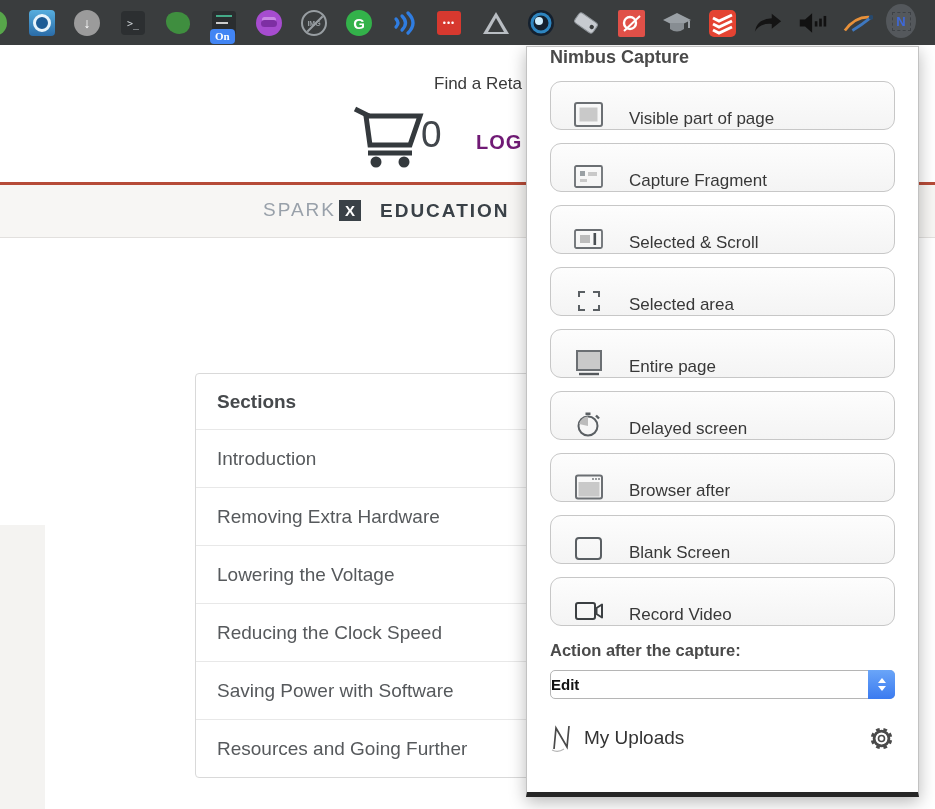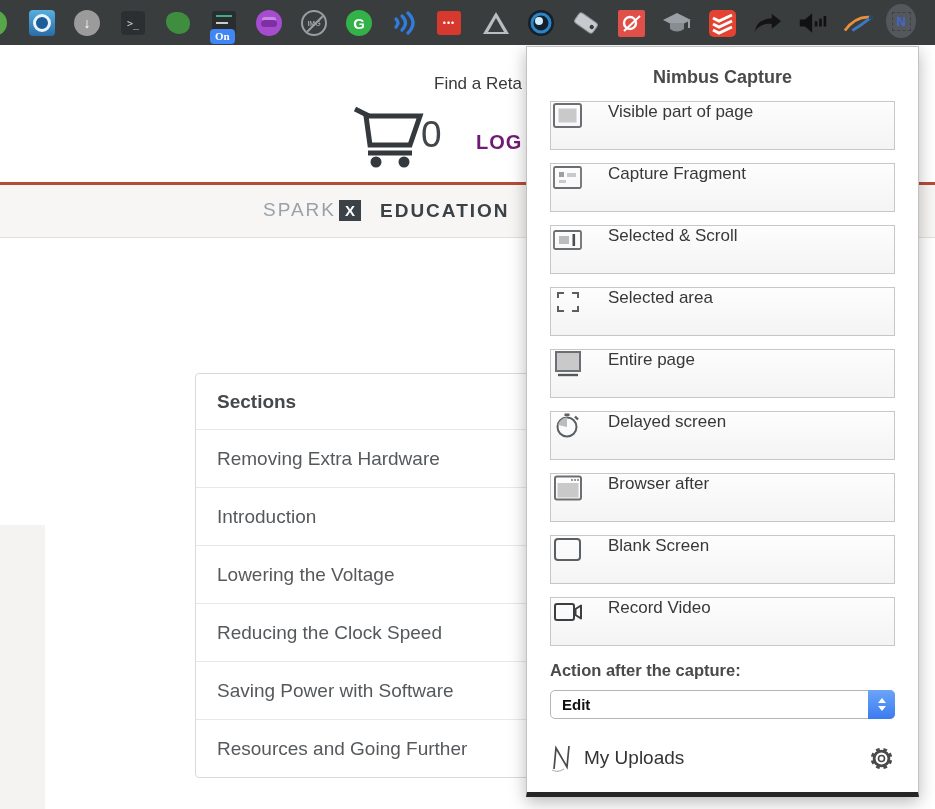--- a/index.html
+++ b/index.html
@@ -48,30 +48,30 @@
 
   .sections { position:absolute; left:195px; top:373px; width:480px; background:#fff;
               border:1px solid #d9d9d9; border-radius:4px; z-index:1; }
   .sec-header { height:55px; display:flex; align-items:center; padding-left:21px; font-size:19px; font-weight:bold; color:#46494c; }
   .sec-row { height:58px; display:flex; align-items:center; padding-left:21px; font-size:19px; color:#56595c; border-top:1px solid #e8e8e8; }
 
   
   .popup { position:absolute; left:526px; top:46px; width:393px; height:751px; background:#fff;
            border:1px solid #c2c2c2; border-bottom:5px solid #262626; z-index:40;
            box-shadow:0 5px 16px rgba(0,0,0,.28); padding:0 23px; }
-  .popup-title { margin-top:20px; font-size:18px; font-weight:bold; color:#4a4a4a;text-align:center; }
-  .cap-btn { margin-top:13px; width:100%; height:49px; border:1px solid #c7c7c7; border-radius:0;
-             background:linear-gradient(#fdfdfd,#f4f4f4); display:flex; align-items:flex-start;
-             cursor:pointer; }
+  .popup-title { font-size:18px; font-weight:bold; color:#4a4a4a; }
+  .cap-btn { margin-top:13px; width:100%; height:49px; border:1px solid #c7c7c7; border-radius:11px;
+             background:linear-gradient(#fdfdfd,#f4f4f4); display:flex; align-items:flex-end;
+             padding-left:21px; cursor:pointer; }
   .cap-btn:first-of-type { margin-top:15px; }
   .cap-ico { width:33px; height:28px; margin-right:24px; flex:0 0 33px; }
   .cap-label { font-size:17px; color:#383838; }
   .action-label { margin-top:15px; font-size:16.5px; font-weight:bold; color:#4a4a4a; }
   .select { margin-top:10px; position:relative; width:100%; height:29px; border:1px solid #b5b5b5; border-radius:5px;
-            background:#fff; display:flex; align-items:center; padding-left:11px; cursor:pointer; }
+            background:#fff; display:flex; align-items:center; cursor:pointer; }
   .select-value { font-size:15px; font-weight:bold; color:#111; }
   .stepper { position:absolute; right:-1px; top:-1px; width:27px; height:29px; border-radius:0 5px 5px 0;
              background:linear-gradient(#6aa5f8,#3b7bf0); display:flex; flex-direction:column;
              align-items:center; justify-content:center; gap:3px; }
   .tri-up { width:0; height:0; border-left:4px solid transparent; border-right:4px solid transparent; border-bottom:5px solid #fff; }
   .tri-dn { width:0; height:0; border-left:4px solid transparent; border-right:4px solid transparent; border-top:5px solid #fff; }
   .uploads-row { margin-top:24px; display:flex; align-items:center;justify-content:space-between; }
   .uploads-label { font-size:19px; color:#333; margin-left:10px; }
   .gear-wrap { margin-left:auto; cursor:pointer; display:flex; }
 </style>
@@ -217,22 +217,22 @@
     <span class="brand-spark">SPARK</span>
     <span class="brand-x">X</span>
   </div>
   <div class="brand-edu">EDUCATION</div>
 </div>
 
 <div class="left-strip"></div>
 
 <div class="sections">
   <div class="sec-header">Sections</div>
+  <div class="sec-row">Introduction</div>
   <div class="sec-row">Removing Extra Hardware</div>
-  <div class="sec-row">Introduction</div>
   <div class="sec-row">Lowering the Voltage</div>
   <div class="sec-row">Reducing the Clock Speed</div>
   <div class="sec-row">Saving Power with Software</div>
   <div class="sec-row">Resources and Going Further</div>
 </div>
 
 <div class="popup">
   <div class="popup-title">Nimbus Capture</div>
 
   <div class="cap-btn">

